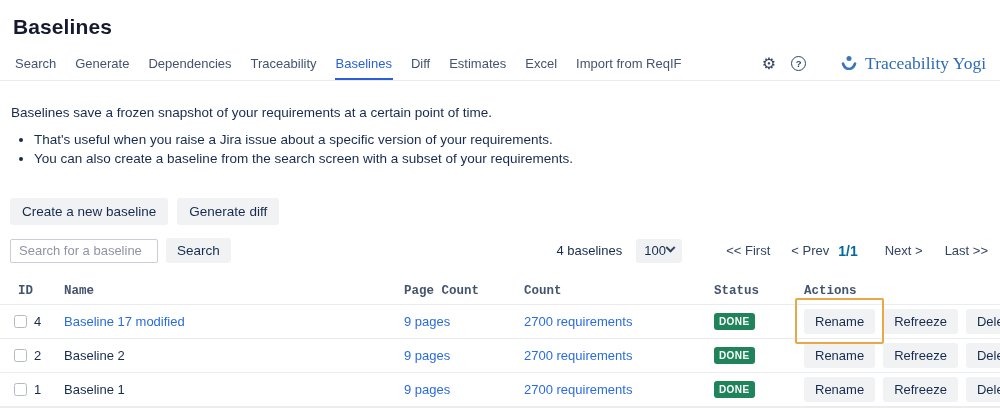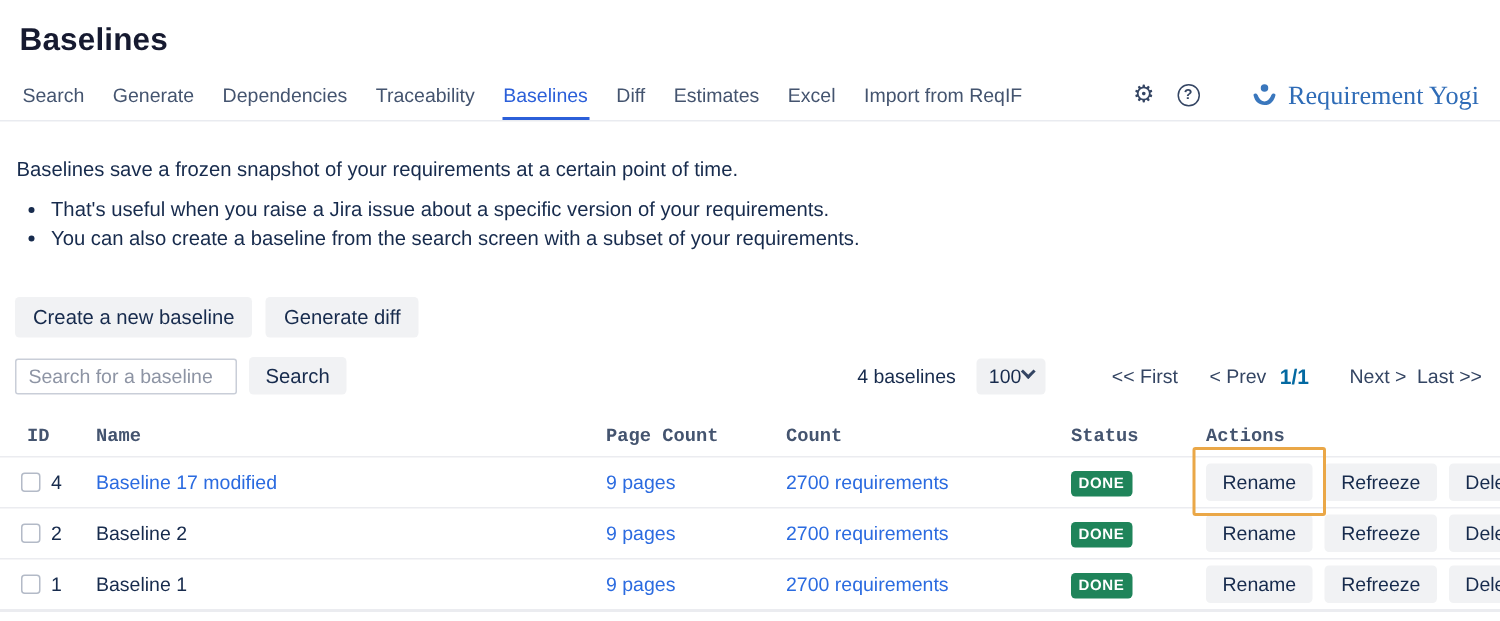--- a/index.html
+++ b/index.html
@@ -118,21 +118,21 @@
     border-right: 2px solid #344563;
     border-bottom: 2px solid #344563;
     transform: rotate(45deg) translate(-2px, -2px);
   }
   .pager { display: flex; align-items: center; margin-left: 26px; gap: 0; }
   .pager a { color: #344563; text-decoration: none; font-size: 13px; cursor: pointer; }
   .pg-first { margin-right: 21px; margin-left: 18px; }
   .pg-prev  { margin-right: 9px; }
   .pg-current { font-weight: 700; color: #0369a1; font-size: 14px; }
   .pg-next  { margin-left: 27px; }
-  .pg-last  { margin-left: 7px; }
+  .pg-last  { margin-left: 22px; }
   
   .table { margin-top: 15px; }
   .t-row {
     display: grid;
     grid-template-columns: 50px 340px 120px 190px 90px 1fr;
     align-items: center;
     padding-left: 14px;
     padding-right: 6px;
   }
   .t-head { height: 26px; color: #44546f; font-weight: 600; font-size: 12.5px; font-family: Liberation Mono, monospace; }
@@ -194,21 +194,21 @@
     <div class="tab">Import from ReqIF</div>
   </div>
   <div class="tabbar-right">
     <span class="gear">⚙</span>
     <span class="help-circle">?</span>
     <span class="brand">
       <svg width="20" height="18" viewBox="0 0 20 18">
         <circle cx="10" cy="3.6" r="2.5" fill="#3a77bd"></circle>
         <path d="M2.6 8.2 C3.4 7 4.8 7 5.4 8.4 C6.8 11.6 8.2 12.6 10 12.6 C11.8 12.6 13.2 11.6 14.6 8.4 C15.2 7 16.6 7 17.4 8.2 C16.4 13 13.6 15 10 15 C6.4 15 3.6 13 2.6 8.2 Z" fill="#3a77bd"></path>
       </svg>
-      <span class="brand-text">Requirement Yogi</span>
+      <span class="brand-text">Traceability Yogi</span>
     </span>
   </div>
 </div>
 
 <div class="intro">Baselines save a frozen snapshot of your requirements at a certain point of time.</div>
 <ul class="intro-bullets">
   <li>That's useful when you raise a Jira issue about a specific version of your requirements.</li>
   <li>You can also create a baseline from the search screen with a subset of your requirements.</li>
 </ul>
 

